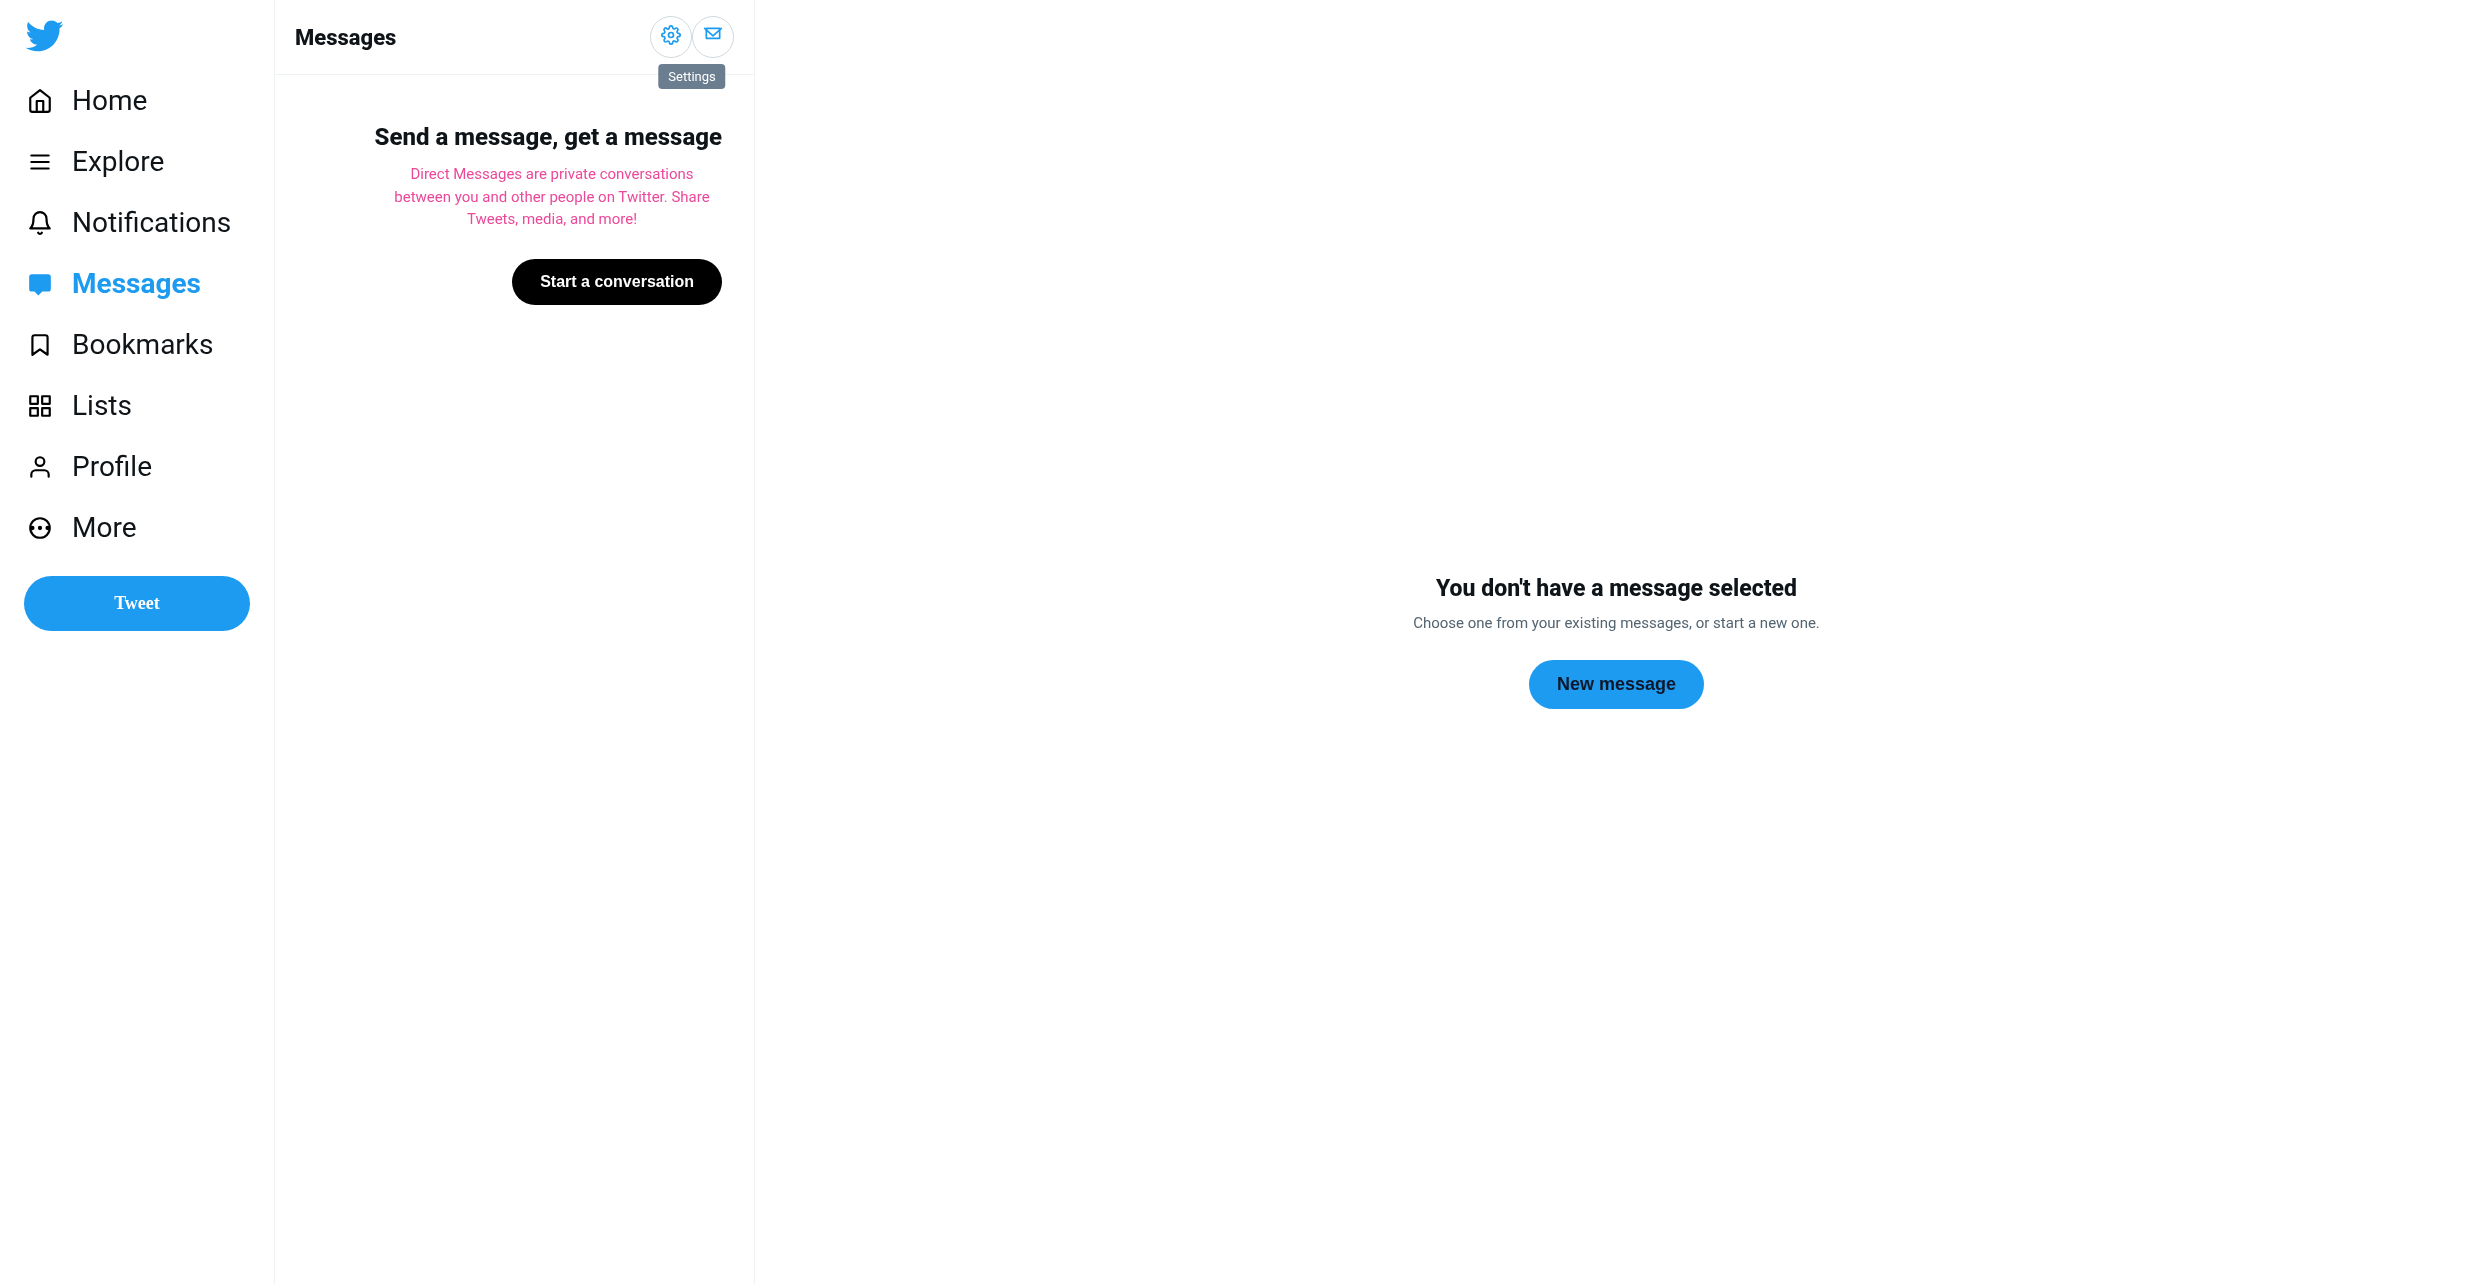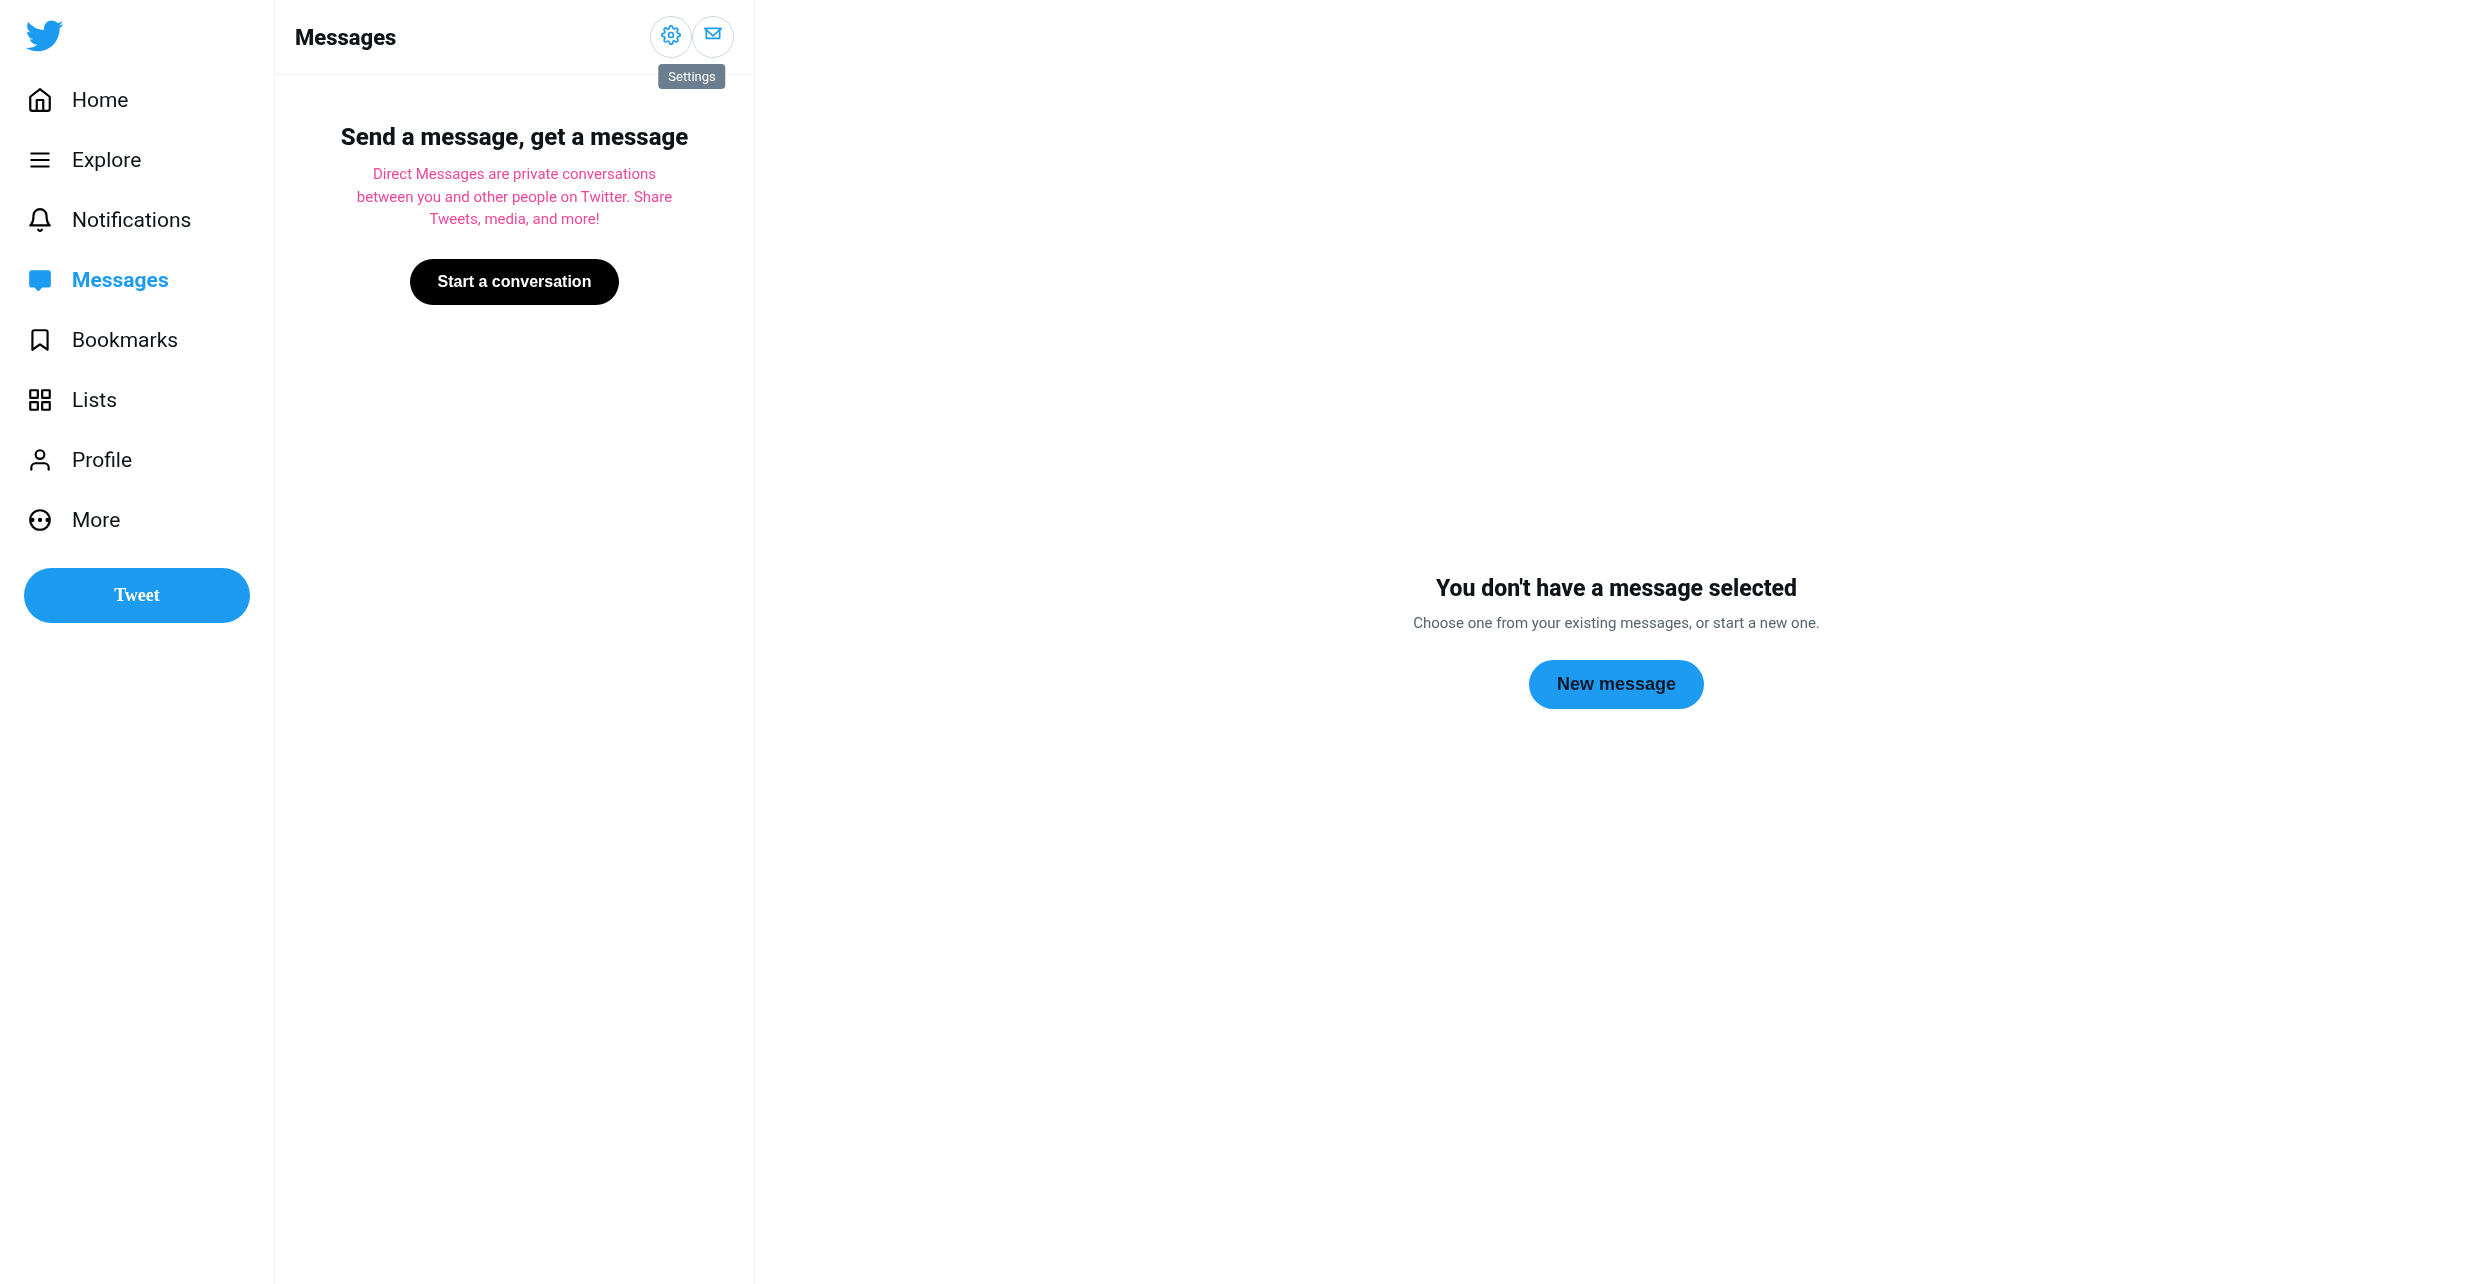--- a/index.html
+++ b/index.html
@@ -45,21 +45,21 @@
       width: 32px;
       height: 32px;
       display: flex;
       align-items: center;
       justify-content: center;
       font-size: 22px;
       margin-right: 16px;
       flex-shrink: 0;
     }
     .nav-item .nav-label {
-      font-size: 21px;
+      font-size: 28px;
       font-weight: 400;
       color: #0f1419;
     }
     .nav-item.active .nav-label {
       color: #1d9bf0;
       font-weight: 700;
     }
     .nav-item.active .nav-icon {
       color: #1d9bf0;
     }
@@ -134,21 +134,21 @@
       font-size: 13px;
       padding: 5px 10px;
       border-radius: 4px;
       white-space: nowrap;
       pointer-events: none;
       z-index: 100;
     }
     .messages-empty {
       display: flex;
       flex-direction: column;
-      align-items: center;
+      align-items: flex-end;
       justify-content: flex-start;
       padding: 48px 32px;
       text-align: center;
       flex: 1;
     }
     .messages-empty-title {
       font-size: 24px;
       font-weight: 800;
       color: #0f1419;
       margin-bottom: 12px;

